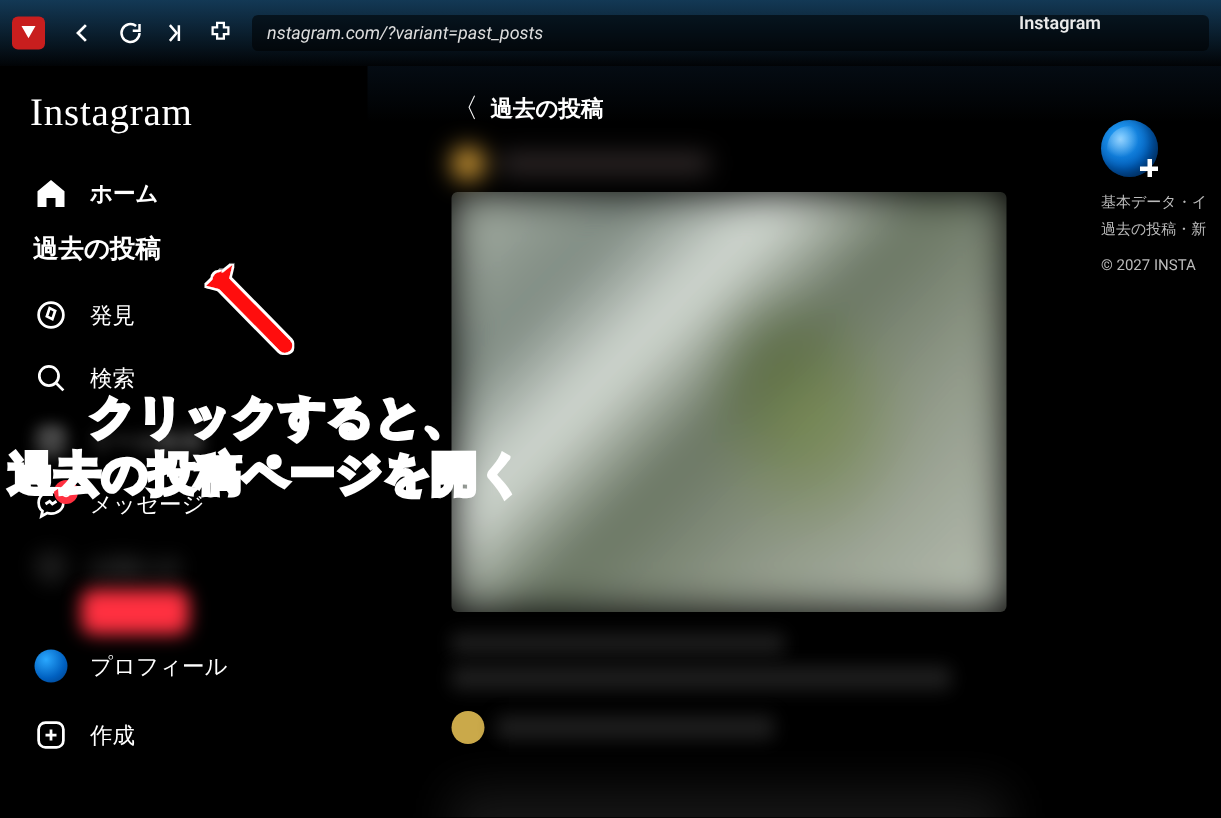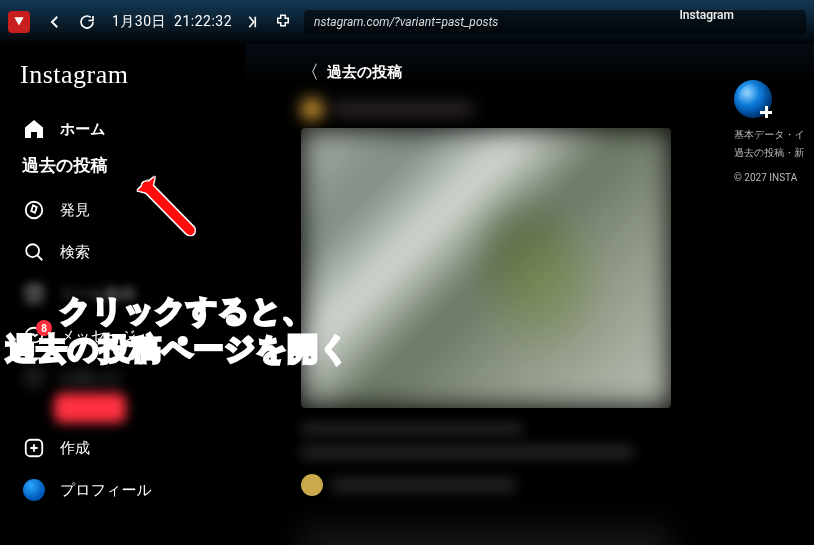--- a/index.html
+++ b/index.html
@@ -62,21 +62,21 @@
   .globe{ width:38px; height:38px; border-radius:50%; background:radial-gradient(circle at 35% 30%,#2aa8ff,#0060c0 60%,#003a80); position:relative; margin-bottom:10px; cursor:pointer; box-shadow:inset -4px -4px 8px rgba(0,0,0,.4);}
   .globe:after{content:""; position:absolute; inset:4px; border-radius:50%; background:radial-gradient(ellipse at 30% 30%,rgba(255,255,255,.5),transparent 40%);}
   .globe-plus{position:absolute; right:-2px; bottom:-2px; width:16px; height:16px; display:flex; align-items:center; justify-content:center;}
   .globe-plus:before,.globe-plus:after{content:""; position:absolute; background:#fff;}
   .globe-plus:before{width:12px; height:3px;}
   .globe-plus:after{width:3px; height:12px;}
   .right-col div.meta-line{ margin-bottom:4px; white-space:nowrap; overflow:hidden;}
 
   
   .arrow{ position:absolute; left:134px; top:173px; width:70px; height:70px; pointer-events:none; z-index:10;}
-  .caption{ position:absolute; left:0; top:260px; font-size:30px; font-weight:900; color:#fdba74; -webkit-text-stroke:3px #fff; text-stroke:3px #fff; line-height:1.25; letter-spacing:1px; z-index:11; pointer-events:none; white-space:nowrap;margin-top:32px;}
+  .caption{ position:absolute; left:0; top:260px; font-size:30px; font-weight:900; color:#fdba74; -webkit-text-stroke:3px #fff; text-stroke:3px #fff; line-height:1.25; letter-spacing:1px; z-index:11; pointer-events:none; white-space:nowrap;}
   .caption .l1{ padding-left:60px; display:block;}
   .caption .l2{ padding-left:6px; display:block;}
 
   
   .profile-ic{ width:22px; height:22px; border-radius:50%; background:radial-gradient(circle at 35% 30%,#2aa8ff,#0060c0 60%,#003a80); }
 </style>
 </head>
 <body>
 
 <div class="chrome">
@@ -89,24 +89,20 @@
     <svg width="18" height="18" viewBox="0 0 24 24" fill="none" stroke="#fff" stroke-width="2.5">
         <path d="M15 5l-7 7 7 7"></path>
       </svg>
   </div>
   <div class="reload-btn">
     <svg width="18" height="18" viewBox="0 0 24 24" fill="none" stroke="#fff" stroke-width="2.2">
         <path d="M20 12a8 8 0 1 1-3-6.2"></path>
         <path d="M20 4v6h-6"></path>
       </svg>
   </div>
-  <div class="time-block">
-    <span>1月30日</span>
-    <span>21:22:32</span>
-  </div>
   <div class="dock-btn">
     <svg width="18" height="18" viewBox="0 0 24 24" fill="none" stroke="#fff" stroke-width="2.2">
         <path d="M7 5l6 7-6 7"></path>
         <path d="M15 5v14"></path>
       </svg>
   </div>
   <div class="ext-btn">
     <svg width="18" height="18" viewBox="0 0 24 24" fill="none" stroke="#fff" stroke-width="2">
         <path d="M9 3h6v4h4v6h-4v4H9v-4H5V7h4z"></path>
       </svg>
@@ -179,35 +175,35 @@
     <div class="nav-item" style="filter:blur(7px);opacity:.5;">
       <span class="ic">
         <svg viewBox="0 0 24 24" width="22" height="22">
             <path d="M12 21s-8-5.3-8-11a5 5 0 0 1 8-4 5 5 0 0 1 8 4c0 5.7-8 11-8 11z"></path>
           </svg>
       </span>
       <span>お知らせ</span>
     </div>
     <div class="blur-pill"></div>
 
+    <div class="nav-item">
+      <span class="ic">
+        <span class="profile-ic"></span>
+      </span>
+      <span>プロフィール</span>
+    </div>
+
     <div class="nav-item" style="margin-top:4px;">
       <span class="ic">
         <svg viewBox="0 0 24 24" width="22" height="22">
             <rect x="3" y="3" width="18" height="18" rx="5"></rect>
             <path d="M12 8v8M8 12h8"></path>
           </svg>
       </span>
       <span>作成</span>
-    </div>
-
-    <div class="nav-item">
-      <span class="ic">
-        <span class="profile-ic"></span>
-      </span>
-      <span>プロフィール</span>
     </div>
   </aside>
 
   <main class="main">
     <div class="main-head">
       <span class="back-caret">〈</span>
       <span>過去の投稿</span>
     </div>
     <div class="feed">
       <div class="post-header">

